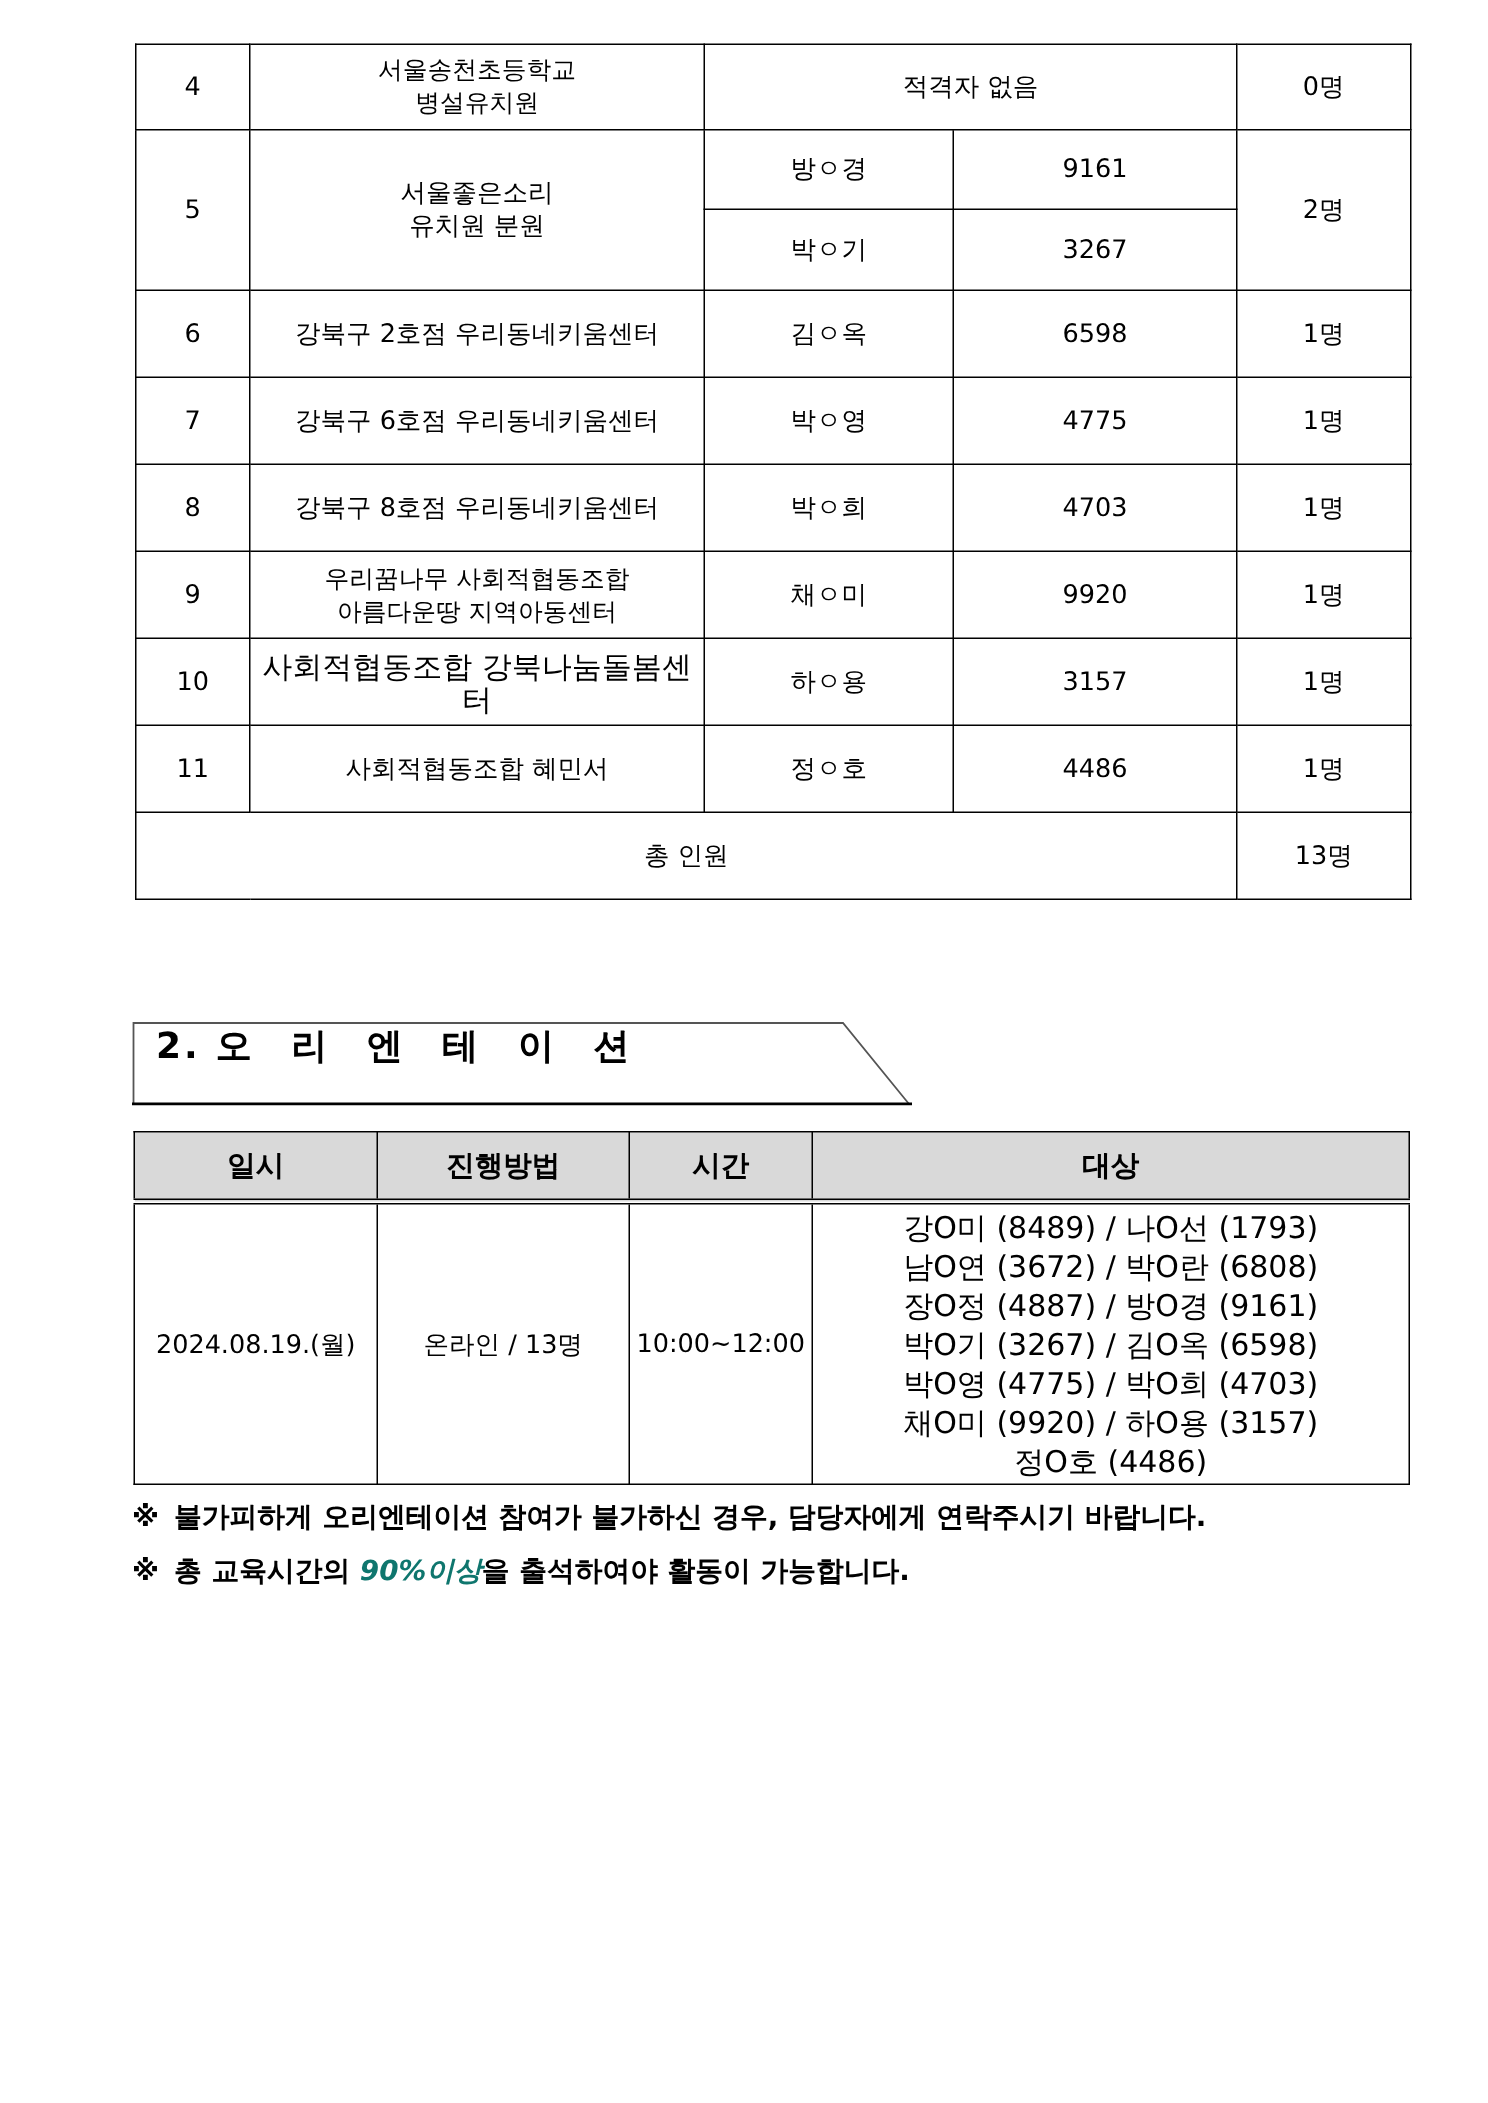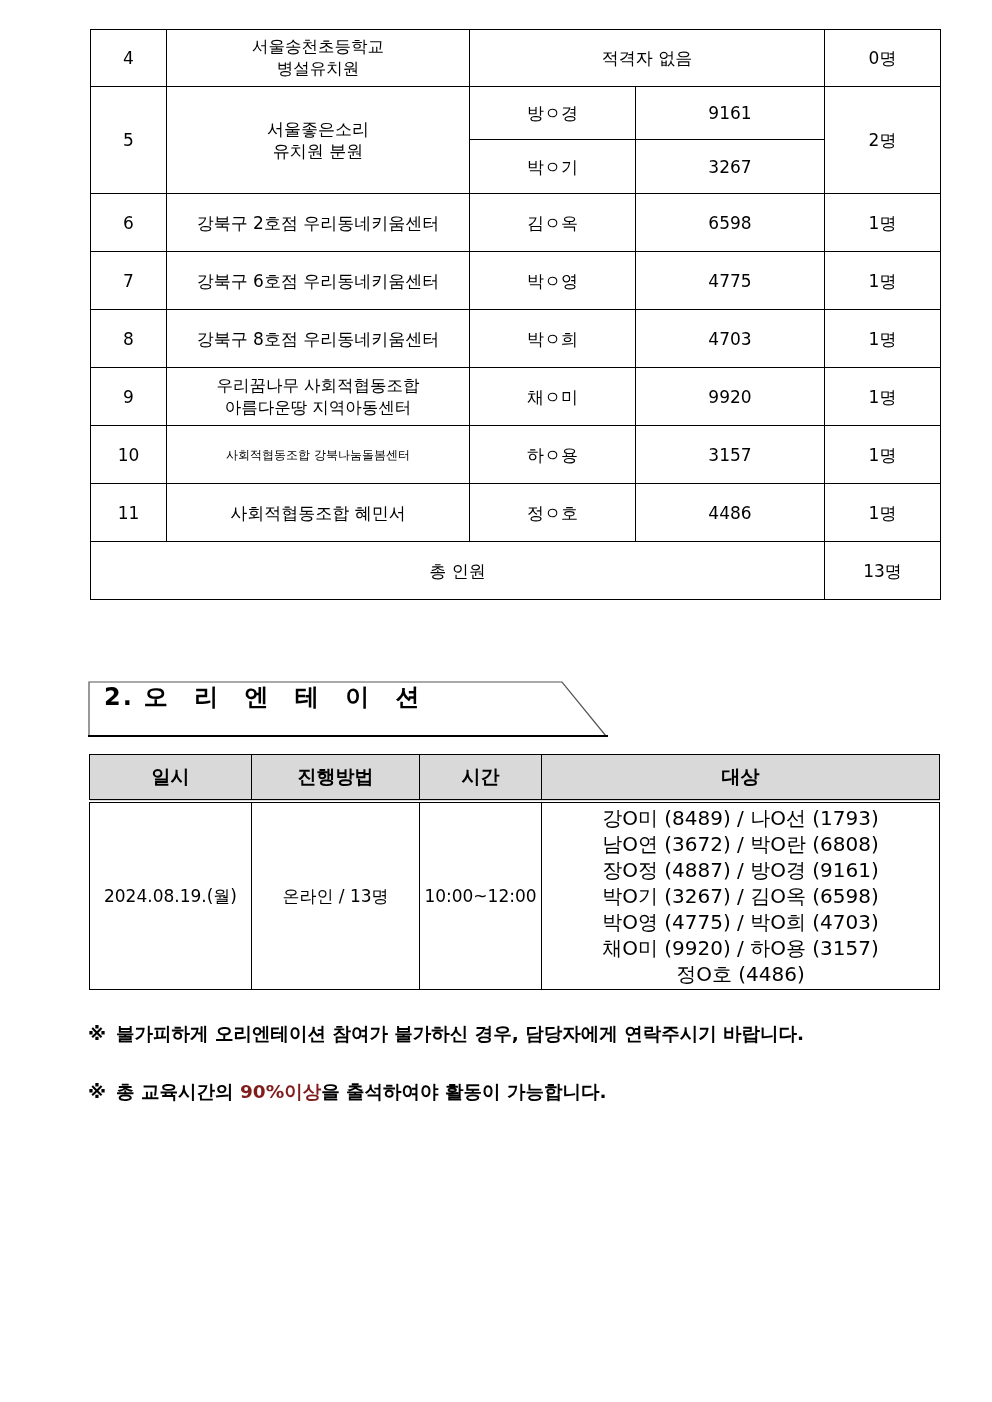--- a/index.html
+++ b/index.html
@@ -9,23 +9,23 @@
   .t1 td.small { font-size:16.5px; }
   .section-head { position:absolute; left:88px; top:681px; width:520px; height:56px; }
   .section-head svg { position:absolute; left:0; top:0; }
   .section-title { position:absolute; left:16px; top:0; font-size:24px; font-weight:bold; letter-spacing:9px; white-space:nowrap; }
   .section-title .num { letter-spacing:2px; margin-right:10px; }
   .t2 { position:absolute; left:89px; top:754px; width:850px; border-collapse:collapse; table-layout:fixed; }
   .t2 th { background:#d9d9d9; border:1.3px solid #000; border-bottom:4px double #000; font-size:19px; font-weight:bold; height:44px; padding:0; }
   .t2 td { border:1.3px solid #000; text-align:center; vertical-align:middle; font-size:17px; padding:0; height:186px; }
   .targets div { line-height:26px; font-size:20px; white-space:nowrap; }
   .notes { position:absolute; left:88px; top:998px; font-size:18.5px; font-weight:bold; }
-  .note { height:36px; line-height:28px; white-space:nowrap;margin-top:22px; }
+  .note { height:36px; line-height:28px; white-space:nowrap; }
   .note .mark { margin-right:10px; }
-  .red { color:#7f1d1d; }
+  .red { color:#0f766e;font-style:italic; }
 </style>
 </head>
 <body>
 
 <table class="t1">
   <colgroup>
     <col style="width:76px">
       <col style="width:303px">
       <col style="width:166px">
       <col style="width:189px">
@@ -81,21 +81,21 @@
     <td class="small">
       <div>우리꿈나무 사회적협동조합</div>
       <div>아름다운땅 지역아동센터</div>
     </td>
     <td>채ㅇ미</td>
     <td>9920</td>
     <td>1명</td>
   </tr>
   <tr style="height:58px">
     <td>10</td>
-    <td style="font-size:12px">사회적협동조합 강북나눔돌봄센터</td>
+    <td style="font-size:20px">사회적협동조합 강북나눔돌봄센터</td>
     <td>하ㅇ용</td>
     <td>3157</td>
     <td>1명</td>
   </tr>
   <tr style="height:58px">
     <td>11</td>
     <td>사회적협동조합 혜민서</td>
     <td>정ㅇ호</td>
     <td>4486</td>
     <td>1명</td>

